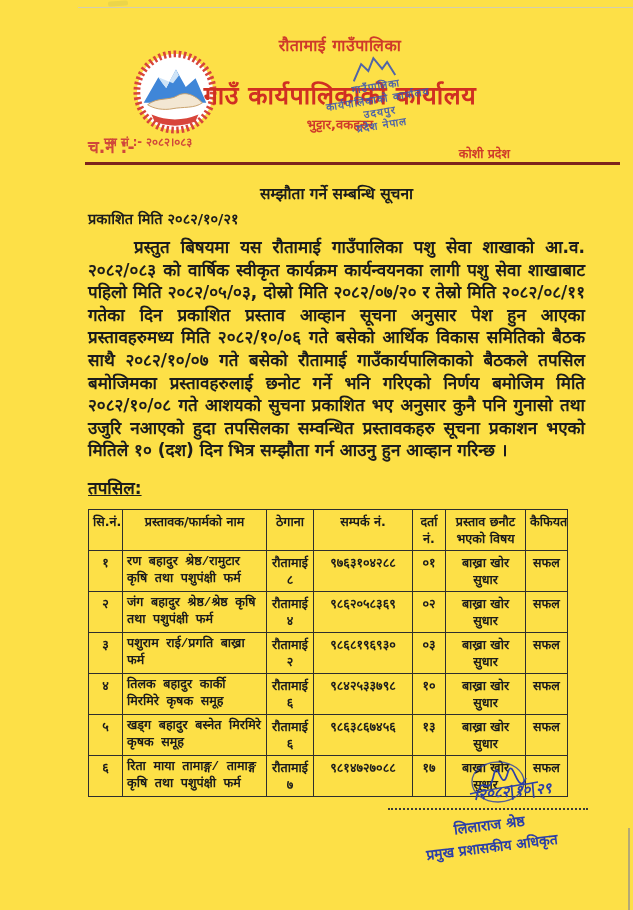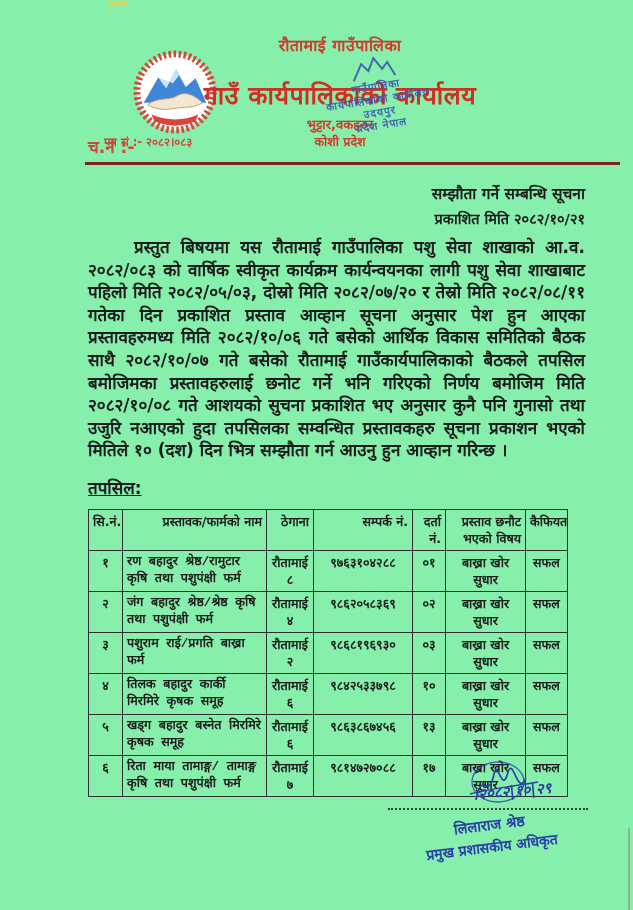--- a/index.html
+++ b/index.html
@@ -1,62 +1,62 @@
 <!DOCTYPE html>
 <html><head>
 <meta charset="utf-8">
 <style>
   html,body{margin:0;padding:0;background:#efefef;}
   .page{
     position:relative;width:633px;height:910px;margin:0 auto;
-    background:#86efac;overflow:hidden;
+    background:#fde047;overflow:hidden;
     font-family:"DejaVu Sans",sans-serif;color:#1c1c1c;
   }
   
   .scan-top-line{position:absolute;top:7px;left:78px;width:555px;height:1px;background:#c9c9c9;opacity:.8;}
   .scan-right-line{position:absolute;left:628px;top:828px;width:2px;height:82px;background:#8f8f8f;opacity:.65;}
   .scan-yellow{position:absolute;left:108px;top:1px;width:20px;height:5px;background:#e6d24a;opacity:.75;transform:rotate(-3deg);border-radius:2px;}
 
   
   .header{position:relative;height:170px;}
   .logo{position:absolute;left:126px;top:48px;width:98px;height:88px;}
   .head-center{position:absolute;left:170px;top:34px;width:340px;text-align:center;}
   .muni-name{font-size:16px;font-weight:600;color:#cf3a2a;letter-spacing:.5px;}
   .office-name{font-size:25px;font-weight:700;color:#d02f22;margin-top:21px;letter-spacing:.5px;}
   .addr{font-size:13px;font-weight:600;color:#cf3a2a;margin-top:4px;}
-  .prov{font-size:12.5px;font-weight:600;color:#cf3a2a;margin-top:0;}
+  .prov{font-size:12.5px;font-weight:600;color:#cf3a2a;margin-top:12px;text-align:right;}
   .letter-no{position:absolute;left:104px;top:134px;font-size:11.5px;font-weight:600;color:#d0483a;}
   .chalani-no{position:absolute;left:88px;top:135px;font-size:17px;font-weight:600;color:#d0483a;}
   .red-rule{position:absolute;left:85px;top:162px;width:535px;height:3px;background:#7d241c;}
 
   
   .stamp{
     position:absolute;left:292px;top:56px;width:170px;text-align:center;
     transform:rotate(-9deg);color:#3a54b4;opacity:.88;z-index:3;pointer-events:none;
   }
   .stamp .st-line{font-size:10.5px;font-weight:700;letter-spacing:1px;line-height:13px;}
   .stamp svg{display:block;margin:0 auto;}
 
   
   .content{position:absolute;left:0;top:172px;width:633px;padding:0;}
-  .notice-title{width:497px;margin:10px 0 0 88px;text-align:right;font-size:15.5px;font-weight:700;}
-  .notice-date{width:497px;margin:4px 0 0 88px;text-align:right;font-size:14.5px;font-weight:600;}
+  .notice-title{width:497px;margin:10px 0 0 88px;text-align:center;font-size:15.5px;font-weight:700;}
+  .notice-date{width:497px;margin:4px 0 0 88px;text-align:left;font-size:14.5px;font-weight:600;}
   .body-text{
     width:497px;margin:8px 0 0 88px;font-size:17px;font-weight:600;
     line-height:22.6px;text-align:justify;text-indent:46px;
   }
   .tapasil{margin:14px 0 0 88px;font-size:17px;font-weight:700;text-decoration:underline;}
 
   
   table.schedule{border-collapse:collapse;margin:10px 0 0 88px;width:479px;table-layout:fixed;}
   .schedule th,.schedule td{
     border:1.4px solid #2e2e2e;padding:3px 4px;font-size:12.6px;font-weight:600;
     vertical-align:top;line-height:17px;
   }
-  .schedule th{text-align:right;}
+  .schedule th{text-align:center;}
   .c{text-align:center;}
   .l{text-align:left;font-family:Liberation Mono, monospace;}
 
   
   .sig-block{position:absolute;left:378px;top:760px;width:225px;text-align:center;}
   .sig-scrawl{position:absolute;left:90px;top:0px;}
   .sig-date{position:absolute;left:100px;top:20px;font-size:15px;color:#2b3fa8;font-style:italic;font-weight:600;transform:rotate(-5deg);white-space:nowrap;}
   .sig-dots{position:absolute;left:10px;top:48px;width:200px;border-bottom:2.5px dotted #3a3a3a;}
   .sig-stamp-text{position:absolute;left:0px;top:54px;width:225px;transform:rotate(-7deg);color:#2b3fa8;}
   .sig-name{font-size:14.5px;font-weight:700;}

